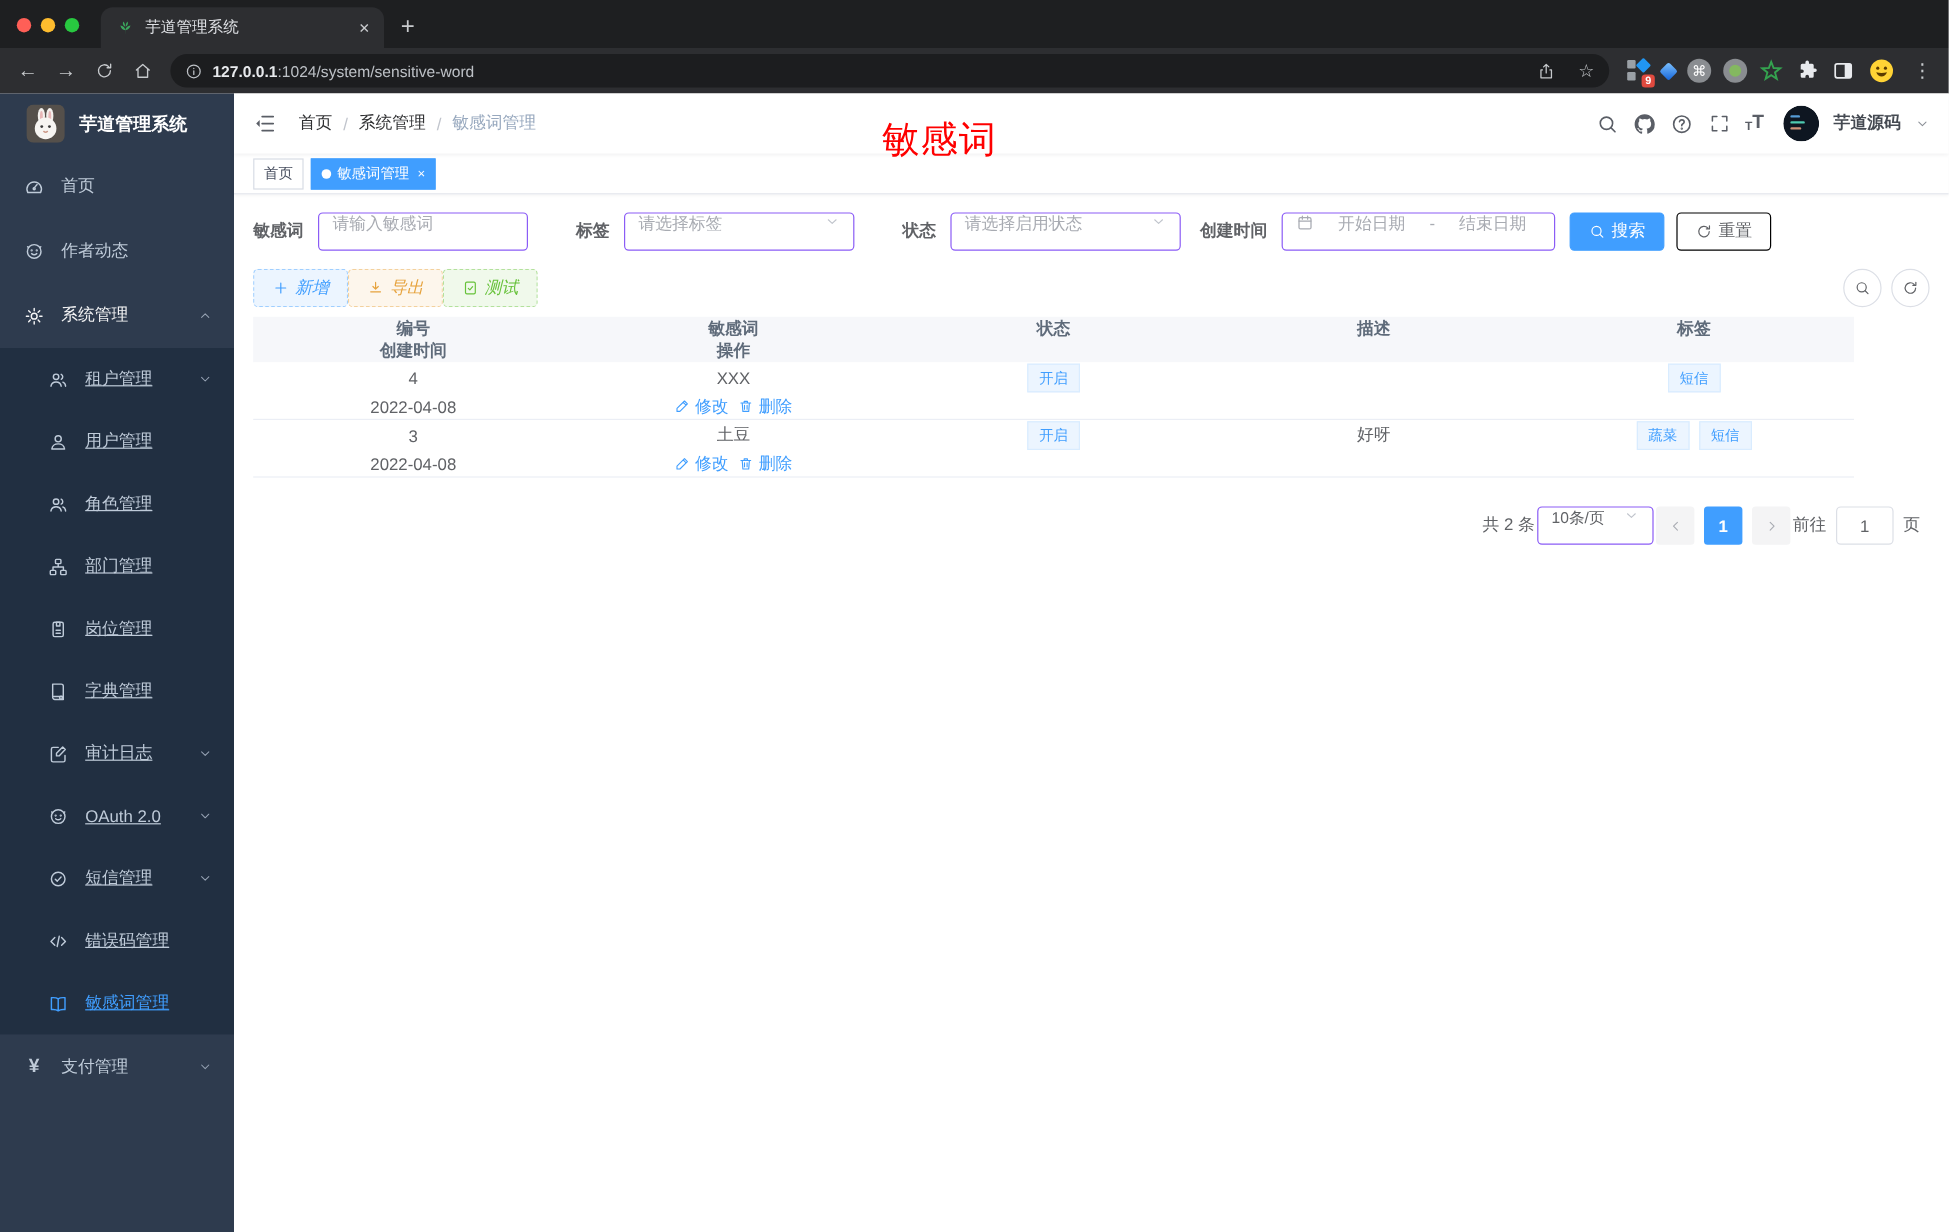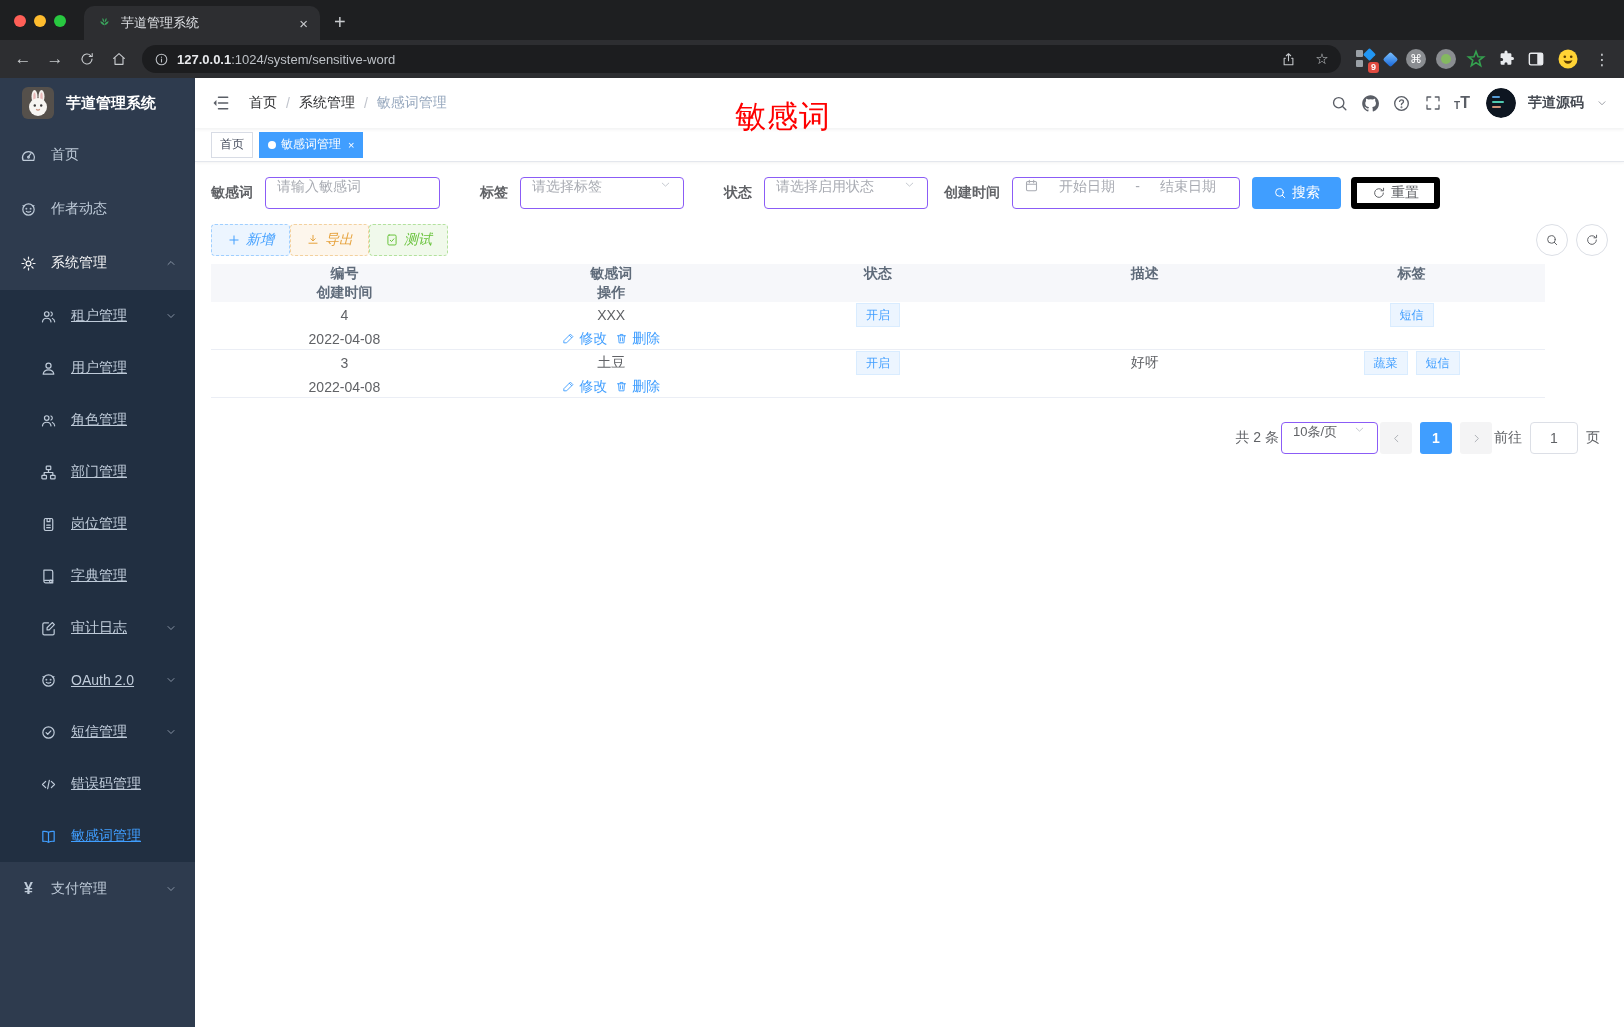--- a/index.html
+++ b/index.html
@@ -91,27 +91,27 @@
   
   .page { padding:15px 16px; flex:1; }
   .filters { display:flex; align-items:center; margin-bottom:15px; }
   .fitem { display:flex; align-items:center; }
   .flabel { font-size:14px; font-weight:bold; color:#606266; margin-right:12px; white-space:nowrap; }
   .box { height:32px; border:1px solid #8b5cf6; border-radius:4px; background:#fff;
     display:flex; align-items:flex-start; padding:0 11px; font-size:14px; color:#a8abb2; }
   .box input{ border:none; outline:none; width:100%; font-size:14px; color:#606266;
     font-family:inherit; background:transparent; }
   .box input::placeholder{ color:#a8abb2; }
-  .w-input{ width:175px; } .w-select{ width:164px; justify-content:space-between; }
+  .w-input{ width:175px; } .w-select{ width:192px; justify-content:space-between; }
   .w-date{ width:228px; gap:8px; }
   .selcaret{ width:13px; height:13px; color:#c0c4cc; flex-shrink:0; }
   .calic{ width:15px; height:15px; color:#a8abb2; flex-shrink:0; }
   .dr-txt{ flex:1; text-align:center; }
   .btn { height:32px; display:inline-flex; align-items:center; justify-content:center; gap:5px;
-    padding:0 15px; border-radius:4px; font-size:14px; cursor:pointer; border:6px solid #000000;
+    padding:0 15px; border-radius:4px; font-size:14px; cursor:pointer; border:1px solid #000000;
     background:#fff; color:#606266; white-space:nowrap; }
   .btn .bi{ width:14px; height:14px; }
   .btn.primary{ background:#409eff; border-color:#409eff; color:#fff; }
   .btn.plain-blue{ background:#ecf5ff; border:1px dashed #a0cfff; color:#409eff; }
   .btn.plain-yellow{ background:#fdf6ec; border:1px dashed #f3d19e; color:#e6a23c; }
   .btn.plain-green{ background:#f0f9eb; border:1px dashed #b3e19d; color:#67c23a; }
   .mr40{margin-right:40px}.mr16{margin-right:16px}.mr12{margin-right:12px}.mr10{margin-right:10px}
   .actions { display:flex; align-items:center; margin-bottom:8px;font-style:italic; }
   .rightutils { margin-left:auto; display:flex; gap:8px; }
   .circlebtn { width:32px; height:32px; border-radius:50%; border:1px solid #dcdfe6;

